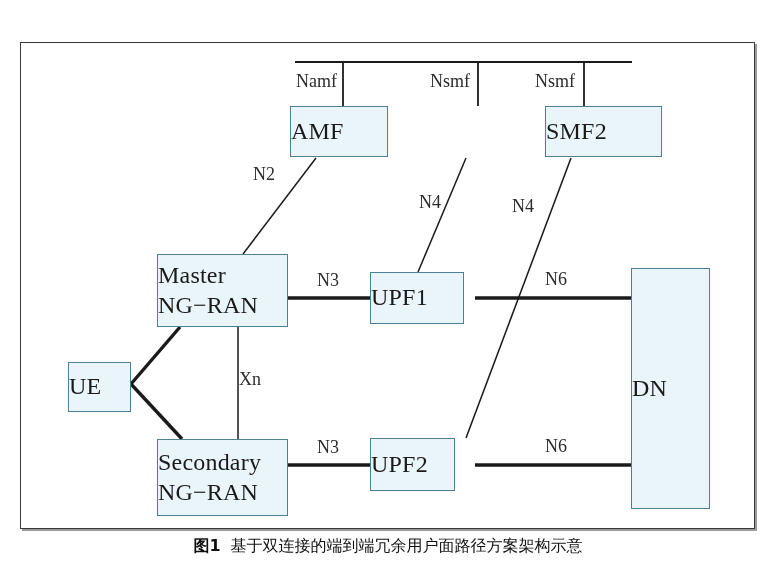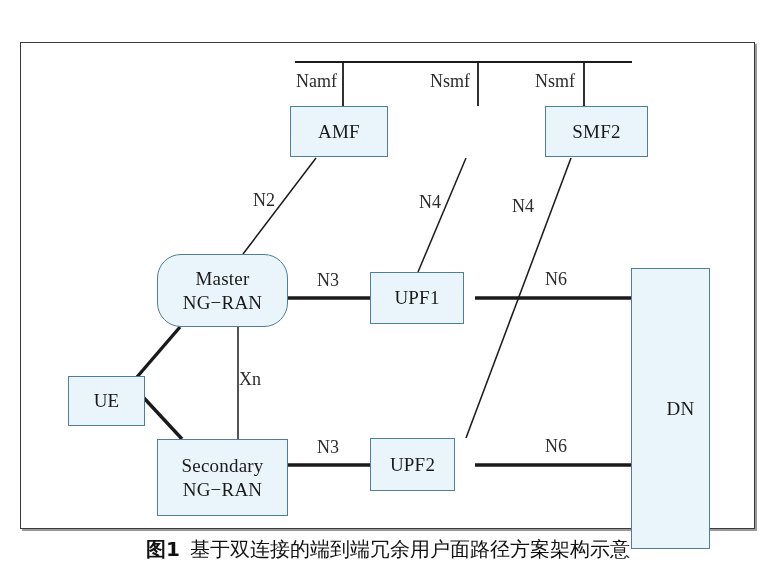--- a/index.html
+++ b/index.html
@@ -41,25 +41,24 @@
     height: 510px;
   }
   
   .node {
     position: absolute;
     box-sizing: border-box;
     background: #eaf5fb;
     border: 1.3px solid #4f7f96;
     display: flex;
     flex-direction: column;
-    align-items: center;
     justify-content: center;
     color: #1a1a1a;
     font-family: "Liberation Serif", "DejaVu Serif", serif;
-    font-size: 19px;
+    font-size: 24px;
     line-height: 1.22;
     letter-spacing: 0.2px;
     white-space: nowrap;
   }
   .node .line2 { display: block; font-family: Liberation Serif, serif; }
   
   .edge-label {
     position: absolute;
     font-family: "Liberation Serif", "DejaVu Serif", serif;
     font-size: 18px;
@@ -68,21 +67,21 @@
     background: transparent;
   }
   
   #caption {
     position: absolute;
     left: 0;
     top: 512px;
     width: 776px;
     text-align: center;
     font-family: "DejaVu Sans", "Liberation Sans", sans-serif;
-    font-size: 20px;
+    font-size: 16px;
     color: #111111;
     white-space: nowrap;
   }
   #caption .cap-num {
     font-weight: bold;
     margin-right: 10px;
   }
 </style>
 </head>
 <body>
@@ -122,51 +121,51 @@
 
   <div class="edge-label" style="left:296px; top:47px;">Namf</div>
   <div class="edge-label" style="left:430px; top:47px;">Nsmf</div>
   <div class="edge-label" style="left:535px; top:47px;">Nsmf</div>
 
   <div class="node" style="left:290px; top:82px; width:98px; height:51px;">
     <span>AMF</span>
   </div>
 
 
-  <div class="node" style="left:545px; top:82px; width:103px; height:51px;">
+  <div class="node" style="left:545px; top:82px; width:117px; height:51px;">
     <span>SMF2</span>
   </div>
 
-  <div class="node" style="left:157px; top:230px; width:131px; height:73px;border-radius:24px;">
+  <div class="node" style="left:157px; top:230px; width:131px; height:73px;">
     <span>Master</span>
     <span class="line2">NG−RAN</span>
   </div>
 
   <div class="node" style="left:157px; top:415px; width:131px; height:77px;">
     <span>Secondary</span>
     <span class="line2">NG−RAN</span>
   </div>
 
-  <div class="node" style="left:68px; top:352px; width:77px; height:50px;">
+  <div class="node" style="left:68px; top:338px; width:63px; height:50px;">
     <span>UE</span>
   </div>
 
   <div class="node" style="left:370px; top:248px; width:94px; height:52px;">
     <span>UPF1</span>
   </div>
 
   <div class="node" style="left:370px; top:414px; width:85px; height:53px;">
     <span>UPF2</span>
   </div>
 
-  <div class="node" style="left:631px; top:244px; width:79px; height:281px;padding-left:20px;">
+  <div class="node" style="left:631px; top:244px; width:79px; height:241px;">
     <span>DN</span>
   </div>
 
-  <div class="edge-label" style="left:253px; top:166px;">N2</div>
+  <div class="edge-label" style="left:253px; top:140px;">N2</div>
 
   <div class="edge-label" style="left:419px; top:168px;">N4</div>
 
   <div class="edge-label" style="left:512px; top:172px;">N4</div>
 
   <div class="edge-label" style="left:317px; top:246px;">N3</div>
 
   <div class="edge-label" style="left:317px; top:413px;">N3</div>
 
   <div class="edge-label" style="left:545px; top:245px;">N6</div>

